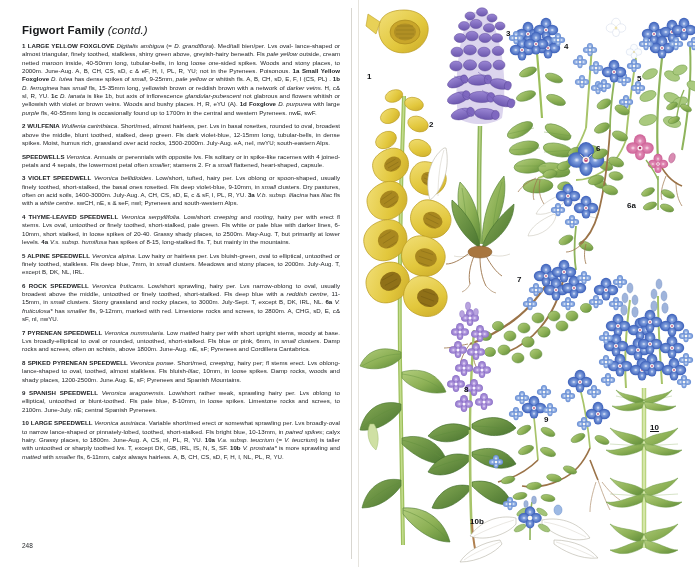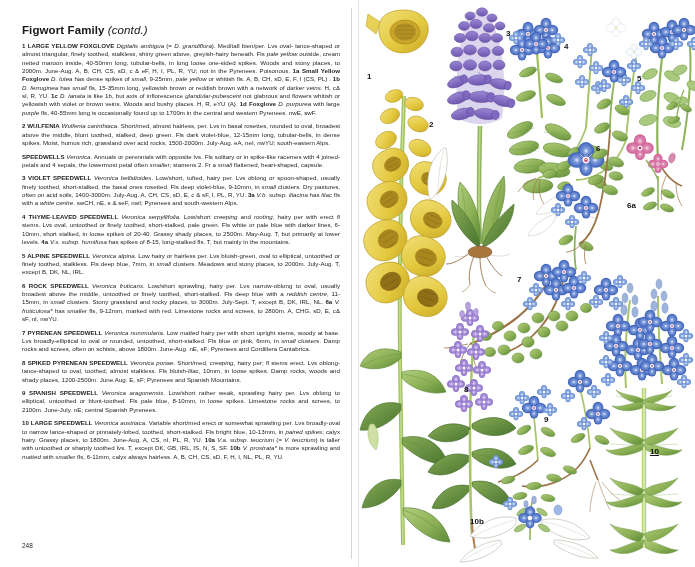--- a/index.html
+++ b/index.html
@@ -864,16 +864,16 @@
     <div class="fig-label" style="left:9px;  top:73px;">1</div>
     <div class="fig-label" style="left:71px; top:121px;">2</div>
     <div class="fig-label" style="left:148px;top:30px;">3</div>
     <div class="fig-label" style="left:206px;top:43px;">4</div>
     <div class="fig-label" style="left:279px;top:75px;">5</div>
     <div class="fig-label" style="left:238px;top:145px;">6</div>
     <div class="fig-label" style="left:269px;top:202px;">6a</div>
     <div class="fig-label" style="left:159px;top:276px;">7</div>
     <div class="fig-label" style="left:106px;top:386px;">8</div>
     <div class="fig-label" style="left:186px;top:416px;">9</div>
-    <div class="fig-label" style="left:292px;top:448px;text-decoration:underline;">10</div>
+    <div class="fig-label" style="left:292px;top:424px;text-decoration:underline;">10</div>
     <div class="fig-label" style="left:112px;top:518px;">10b</div>
   </div>
 </div>
 
 </body></html>

